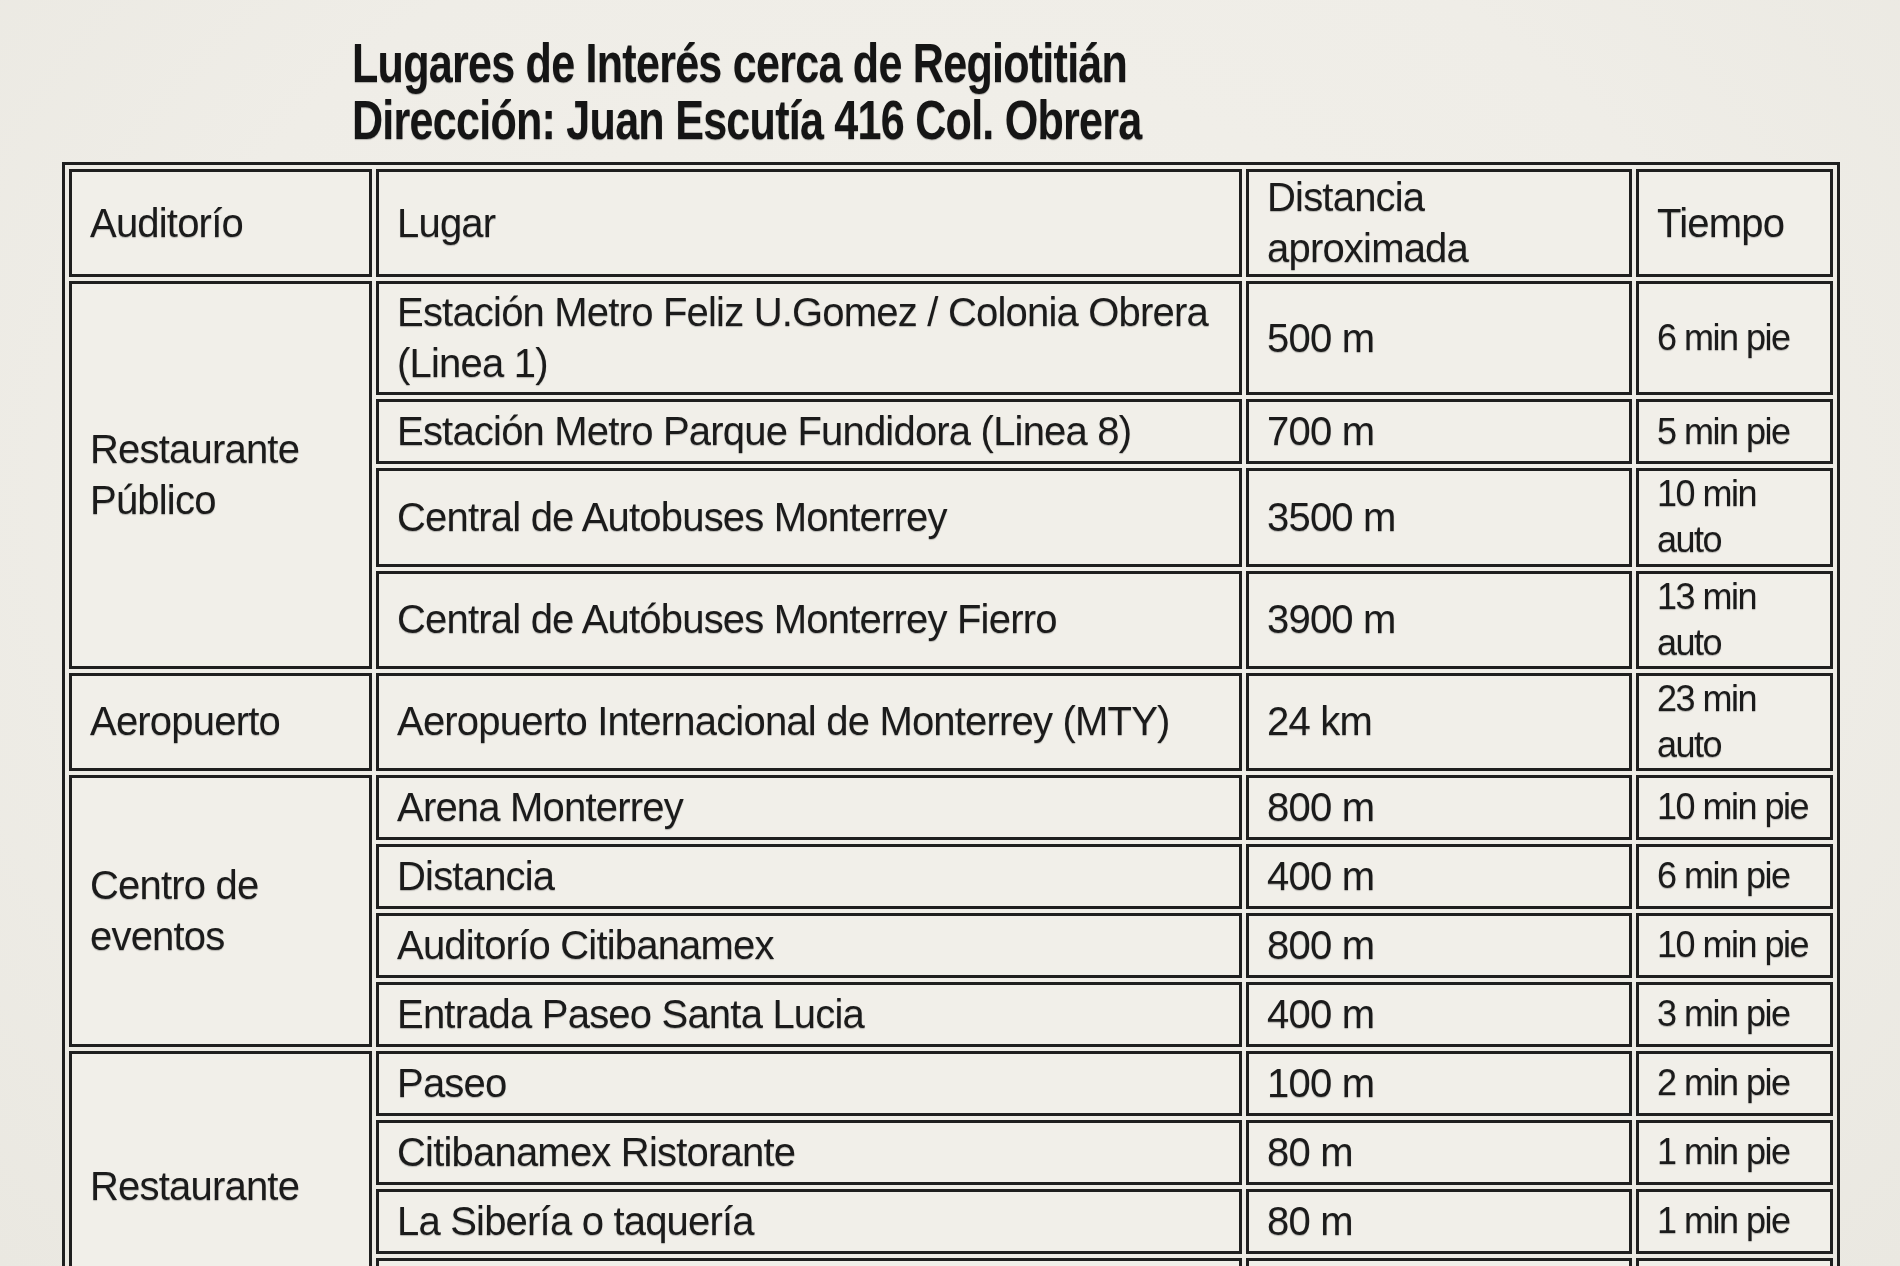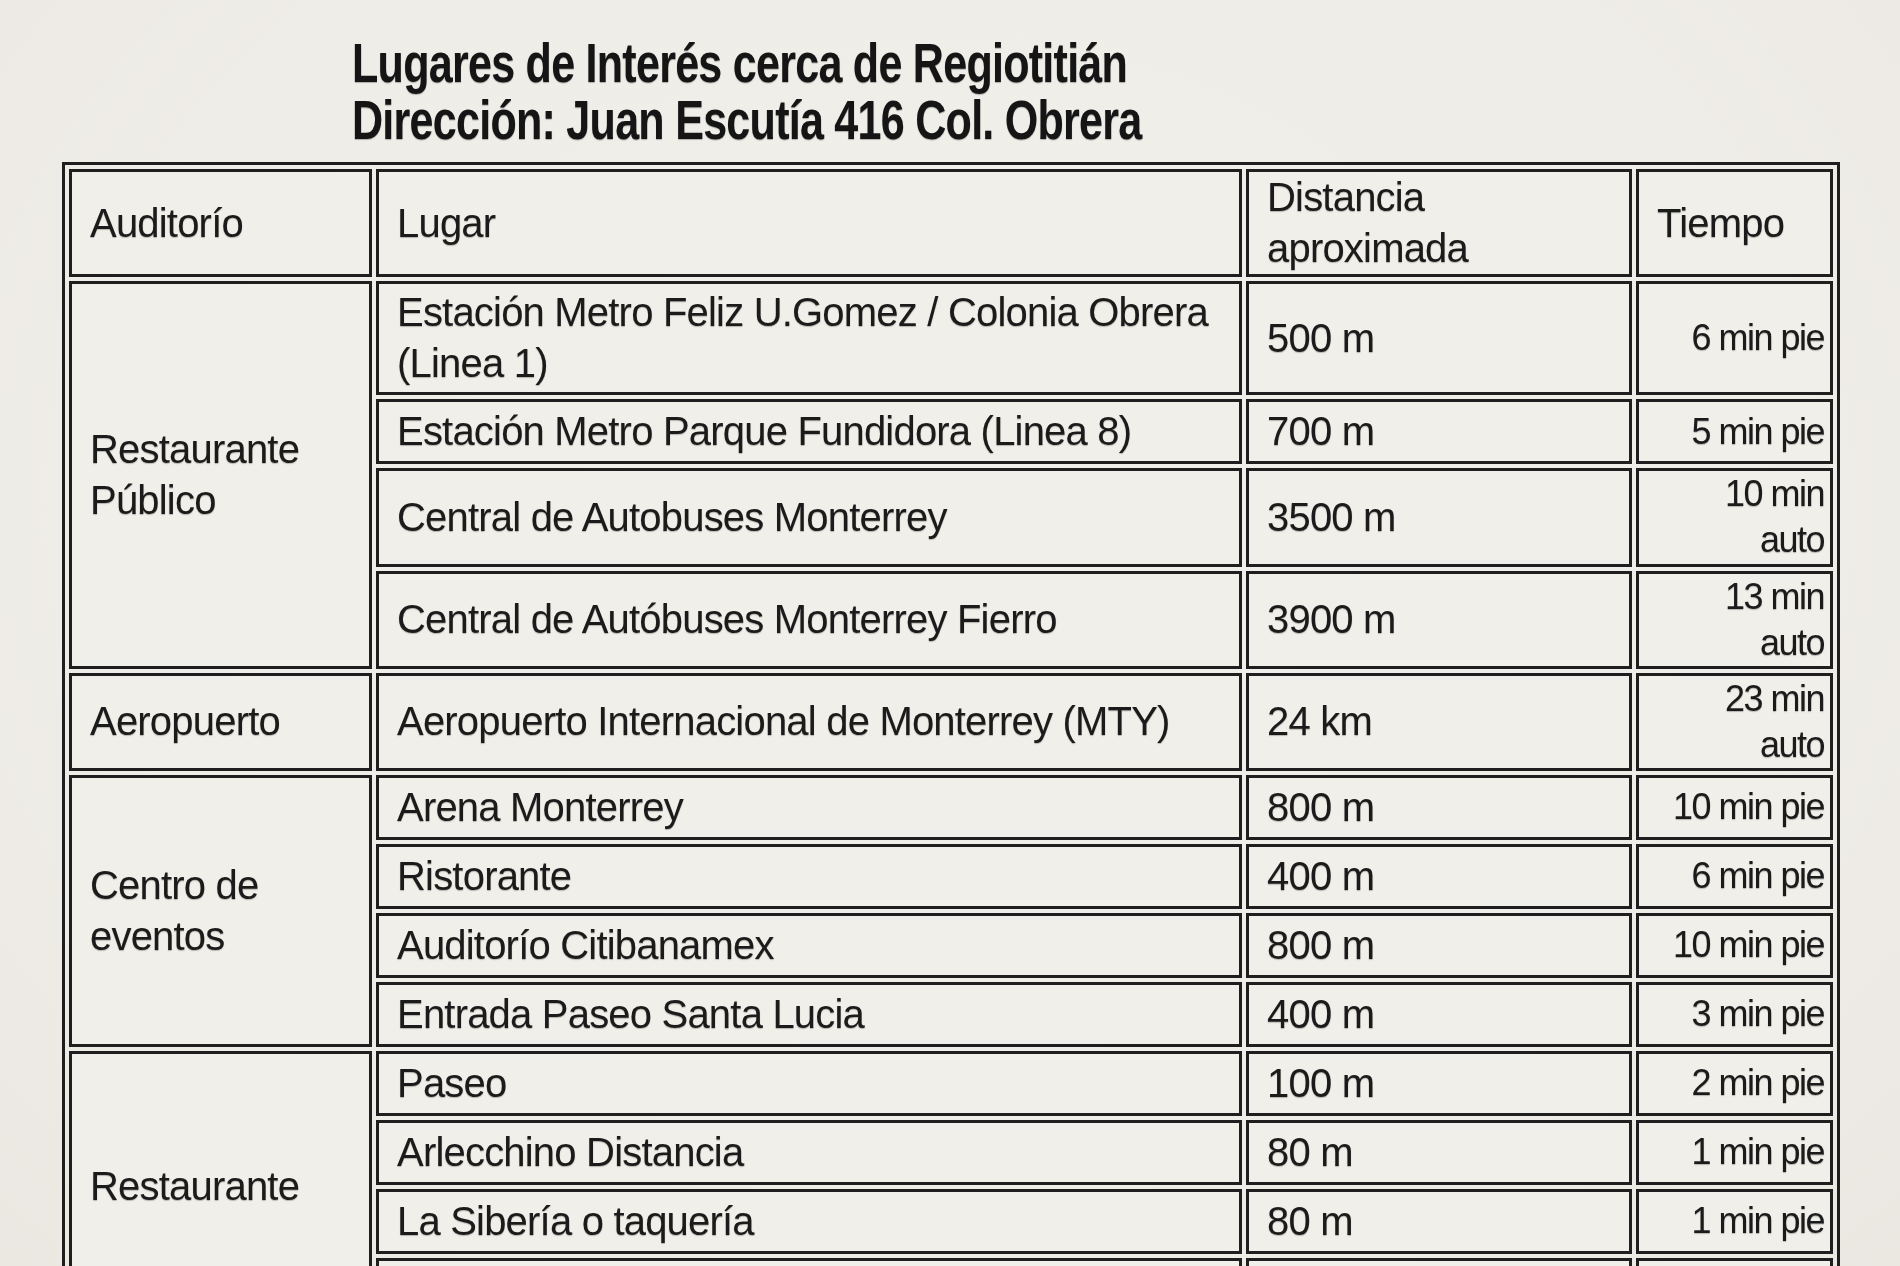--- a/index.html
+++ b/index.html
@@ -50,21 +50,20 @@
     text-shadow: 0 1px 1px rgba(25,25,25,0.28);
     overflow: hidden;
   }
   th { height: 66px; }
   td { height: 65px; }
   tr.row-tall td { height: 114px; }
   td.time {
     font-size: 36px;
     letter-spacing: -1.5px;
     padding-right: 6px;
-    text-align: right;
   }
 </style>
 </head>
 <body>
 
 <header>
   <div class="title-block">
     <div>Lugares de Interés cerca de Regiotitián</div>
     <div>Dirección: Juan Escutía 416 Col. Obrera</div>
   </div>
@@ -116,21 +115,21 @@
       <td class="time">23 min auto</td>
     </tr>
 
     <tr>
       <td rowspan="4">Centro de eventos</td>
       <td>Arena Monterrey</td>
       <td>800 m</td>
       <td class="time">10 min pie</td>
     </tr>
     <tr>
-      <td>Ristorante</td>
+      <td>Distancia</td>
       <td>400 m</td>
       <td class="time">6 min pie</td>
     </tr>
     <tr>
       <td>Auditorío Citibanamex</td>
       <td>800 m</td>
       <td class="time">10 min pie</td>
     </tr>
     <tr>
       <td>Entrada Paseo Santa Lucia</td>
@@ -138,21 +137,21 @@
       <td class="time">3 min pie</td>
     </tr>
 
     <tr>
       <td rowspan="4">Restaurante</td>
       <td>Paseo</td>
       <td>100 m</td>
       <td class="time">2 min pie</td>
     </tr>
     <tr>
-      <td>Arlecchino Distancia</td>
+      <td>Citibanamex Ristorante</td>
       <td>80 m</td>
       <td class="time">1 min pie</td>
     </tr>
     <tr>
       <td>La Sibería o taquería</td>
       <td>80 m</td>
       <td class="time">1 min pie</td>
     </tr>
     <tr>
       <td>Comidas caseras CARMEN</td>

